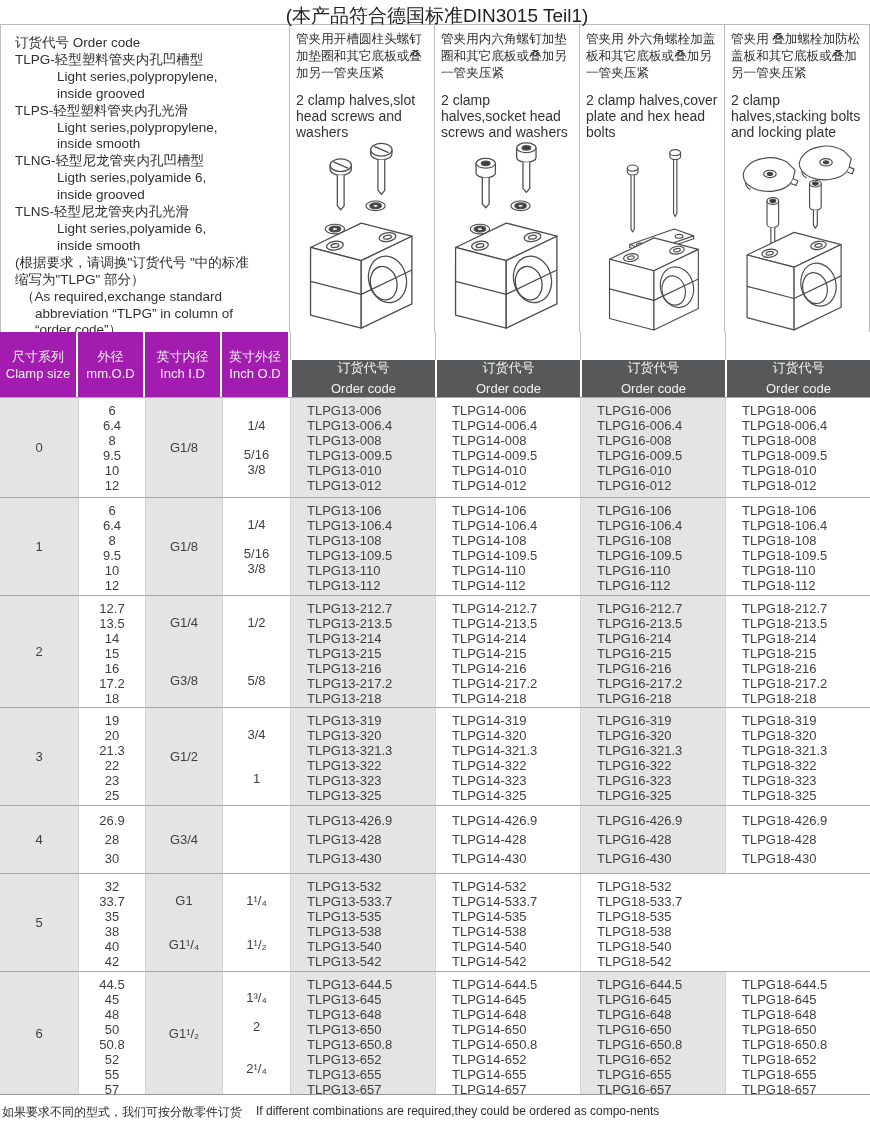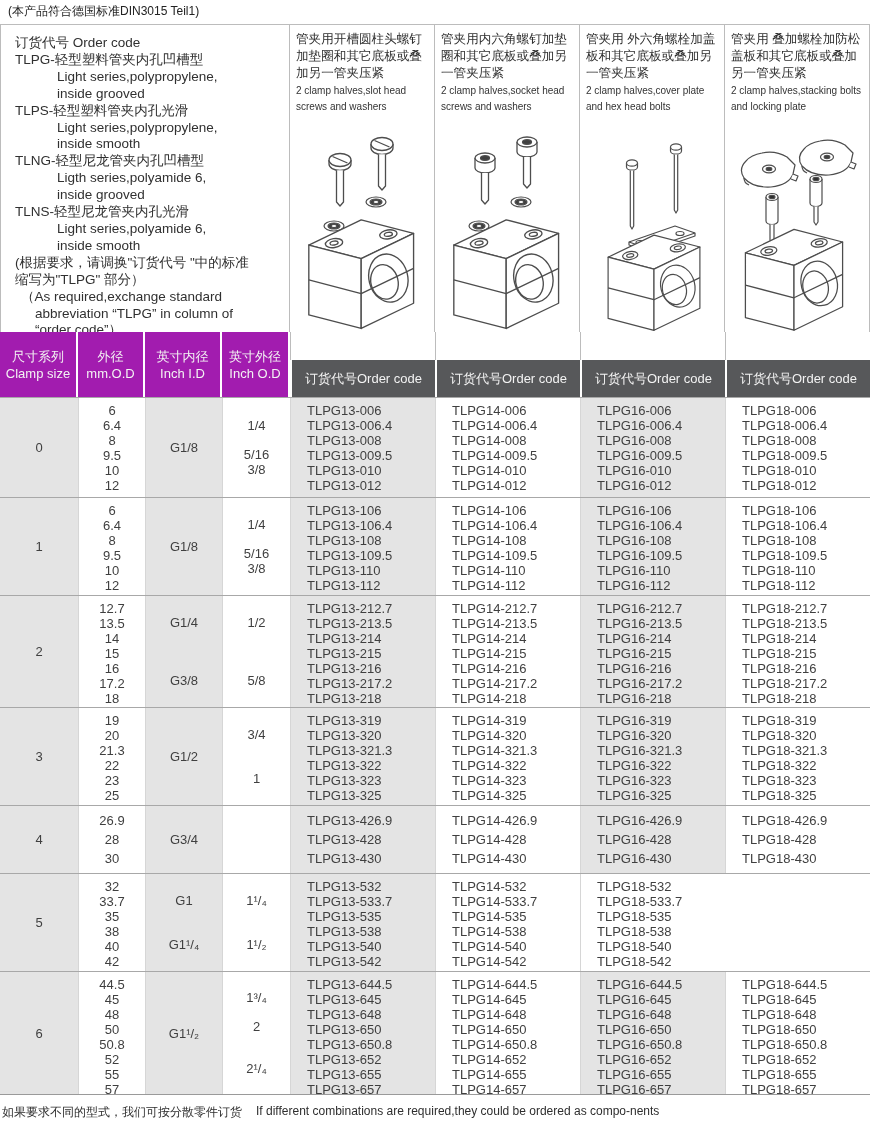--- a/index.html
+++ b/index.html
@@ -1,37 +1,37 @@
 <!DOCTYPE html>
 <html><head>
 <meta charset="utf-8">
 <style>
   html,body{margin:0;padding:0;background:#fff;}
   body{font-family:"Liberation Sans","DejaVu Sans",sans-serif;color:#3f3f3f;}
   .sheet{width:870px;height:1127px;margin:0 auto;position:relative;background:#fff;overflow:hidden;}
-  .top-note{text-align:left;font-size:12px;color:#222;padding:3px 4px 3px 8px;height:18px;}
+  .top-note{text-align:center;font-size:19px;color:#222;padding:3px 4px 3px 8px;height:18px;}
   
   .top-section{display:flex;height:308px;border:1px solid #bcbcbc;border-bottom:none;box-sizing:border-box;}
   .info{width:288px;box-sizing:border-box;padding:10px 4px 0 14px;font-size:13.5px;line-height:16.9px;color:#303030;}
   .intro-line{white-space:nowrap;}
   .ind0{padding-left:0;}
   .ind1{padding-left:42px;}
   .ind2{padding-left:6px;}
   .ind3{padding-left:20px;}
   .pcol{width:145px;box-sizing:border-box;border-left:1px solid #bcbcbc;display:flex;flex-direction:column;}
   .pdesc{padding:6px 5px 2px 6px;}
   .pdesc .zh{font-size:12.6px;line-height:17px;color:#2e2e2e;}
-  .pdesc .en{font-size:10px;line-height:15.8px;color:#333;margin-top:1px;}
+  .pdesc .en{font-size:14px;line-height:15.8px;color:#333;margin-top:11px;}
   .illus{display:block;margin:auto auto 0 auto;}
   
   .hrow{display:grid;grid-template-columns:78px 67px 77px 68px 145px 145px 145px 145px;height:65px;}
   .hd{background:#a21caf;color:#f3f3f3;display:flex;flex-direction:column;justify-content:center;align-items:center;font-size:13px;line-height:17px;border-right:2px solid #fff;box-sizing:border-box;}
   .ho{display:flex;flex-direction:column;box-sizing:border-box;}
   .ho .gap{height:28px;border-left:1px solid #bcbcbc;box-sizing:border-box;}
-  .ho .hdark{flex:1;background:#57585a;color:#f3f3f3;display:flex;flex-direction:row;justify-content:center;align-items:center;font-size:13px;line-height:16px;border-left:2px solid #fff;box-sizing:border-box;}
+  .ho .hdark{flex:1;background:#57585a;color:#f3f3f3;display:flex;flex-direction:column;justify-content:space-between;align-items:center;font-size:13px;line-height:16px;border-left:2px solid #fff;box-sizing:border-box;}
   .ho:last-child .hdark{border-right:none;}
   
   #table-body{border-bottom:1px solid #9a9a9a;}
   .trow{display:grid;grid-template-columns:78px 67px 77px 68px 145px 145px 145px 145px;border-top:1px solid #a8a8a8;box-sizing:border-box;}
   .cell{box-sizing:border-box;border-left:1px solid #d6d6d6;overflow:hidden;}
   .cell:first-child{border-left:none;}
   .shade{background:#e4e4e4;}
   .cc{display:flex;align-items:center;justify-content:center;}
   .cval{font-size:13px;color:#3f3f3f;}
   .lines{display:flex;flex-direction:column;height:100%;box-sizing:border-box;padding:5px 0;}

